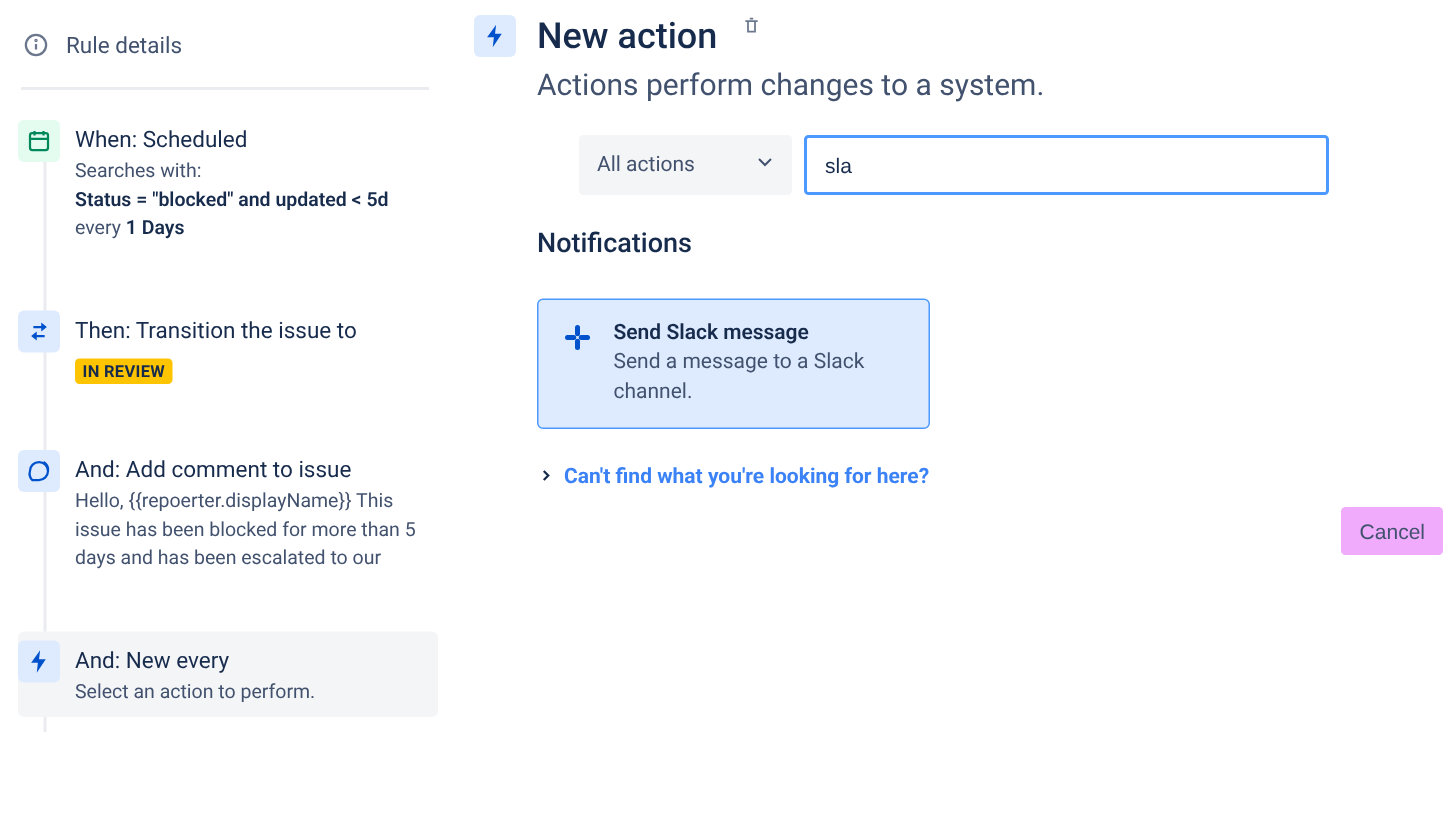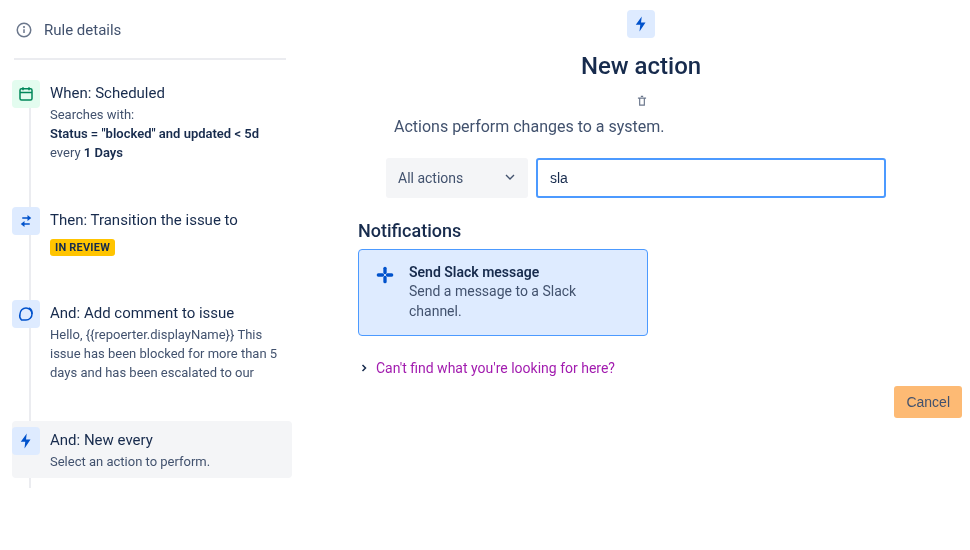--- a/index.html
+++ b/index.html
@@ -17,39 +17,39 @@
 .step-icon { width: 28px; height: 28px; border-radius: 4px; display: flex; align-items: center; justify-content: center; flex-shrink: 0; position: relative; z-index: 1; background: #fff; }
 .step-icon.green { background: #e3fcef; }
 .step-icon.blue { background: #deebff; }
 .step-icon svg { width: 18px; height: 18px; }
 .step-body { flex: 1; padding-top: 3px; }
 .step-title { font-size: 15px; color: #172b4d; margin-bottom: 3px; line-height: 1.35; }
 .step-sub { font-size: 13px; color: #42526e; line-height: 1.45; }
 .step-sub strong { font-weight: 600; color: #172b4d; }
 .lozenge { display: inline-block; background: #ffc400; color: #172b4d; font-size: 11px; font-weight: 700; padding: 2px 5px; border-radius: 3px; margin-top: 6px; letter-spacing: 0.2px; text-align: right; }
 .main { flex: 1; padding: 10px 4px 0 16px; position: relative; }
-.header { display: flex; align-items: center; gap: 14px; margin-bottom: 6px; flex-direction: column; }
+.header { display: flex; align-items: flex-start; gap: 14px; margin-bottom: 6px; }
 .header-icon { width: 28px; height: 28px; background: #deebff; border-radius: 4px; display: flex; align-items: center; justify-content: center; }
 .header h1 { font-size: 24px; font-weight: 500; color: #172b4d; }
 .trash-icon { color: #6b778c; margin-left: 2px; }
 .content-col { margin-left: 42px; }
-.subtitle { color: #42526e; font-size: 16px; margin-bottom: 22px; margin-left: 36px; }
+.subtitle { color: #42526e; font-size: 20px; margin-bottom: 22px; }
 .search-row { display: flex; gap: 8px; margin-left: 28px; margin-bottom: 22px; }
 .dropdown { height: 40px; background: #f4f5f7; border: none; border-radius: 3px; padding: 0 30px 0 12px; font-size: 14px; color: #42526e; display: flex; align-items: center; position: relative; cursor: pointer; min-width: 142px; }
 .dropdown .chev { position: absolute; right: 10px; }
 .search-input { flex: 1; max-width: 350px; height: 40px; border: 2px solid #4c9aff; border-radius: 3px; padding: 12px 12px; font-size: 14px; color: #172b4d; outline: none; }
-.section-title { font-size: 18px; font-weight: 500; color: #172b4d; margin-left: 0; margin-bottom: 8px; }
-.action-card { display: flex; gap: 14px; padding: 14px 16px; border: 1px solid #4c9aff; background: #deebff; border-radius: 4px; width: 290px; cursor: pointer; }
+.section-title { font-size: 18px; font-weight: 500; color: #172b4d; margin-left: 0; margin-bottom: 26px; }
+.action-card { display: flex; gap: 14px; padding: 14px 16px; border: 1px solid #4c9aff; background: #deebff; border-radius: 4px; width: 262px; cursor: pointer; }
 .action-card .card-icon { color: #0052cc; flex-shrink: 0; margin-top: 1px; }
 .action-card .card-body { flex: 1; }
 .action-card .card-title { font-weight: 600; font-size: 14px; color: #172b4d; margin-bottom: 2px; }
 .action-card .card-desc { font-size: 14px; color: #42526e; line-height: 1.4; }
-.cant-find { display: flex; align-items: center; gap: 6px; margin-top: 24px; font-weight: 400; font-size: 14px; color: #a21caf; cursor: pointer; }
+.cant-find { display: flex; align-items: center; gap: 6px; margin-top: 24px; font-weight: 700; font-size: 14px; color: #3b82f6; cursor: pointer; }
 .chev-right { transform: translateY(1px); }
-.cancel-btn { position: absolute; right: 8px; top: 338px; background: #fdba74; border: none; border-radius: 3px; padding: 8px 12px; font-size: 14px; color: #42526e; cursor: pointer; margin-top: 48px; }
+.cancel-btn { position: absolute; right: 8px; top: 338px; background: #f0abfc; border: none; border-radius: 3px; padding: 8px 12px; font-size: 14px; color: #42526e; cursor: pointer; }
 </style>
 </head>
 <body>
 
 <div class="sidebar">
   <div class="rule-details">
     <span class="info-icon">
       <svg viewBox="0 0 24 24" width="18" height="18" fill="none" stroke="currentColor" stroke-width="2">
           <circle cx="12" cy="12" r="9"></circle>
           <line x1="12" y1="11" x2="12" y2="16"></line>

